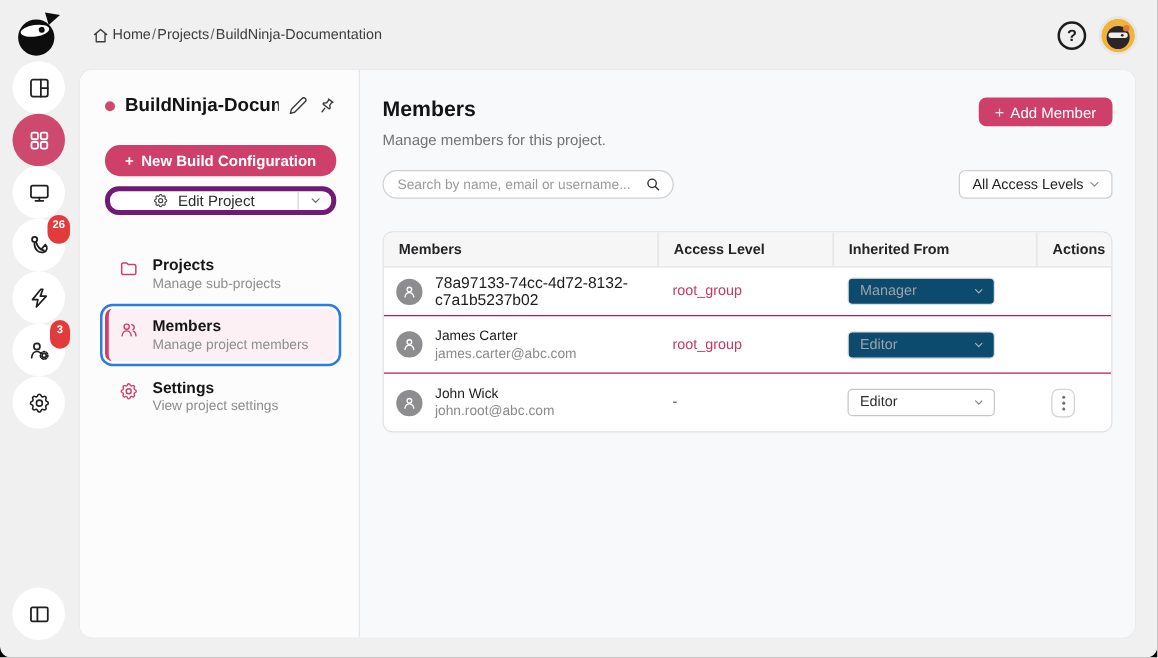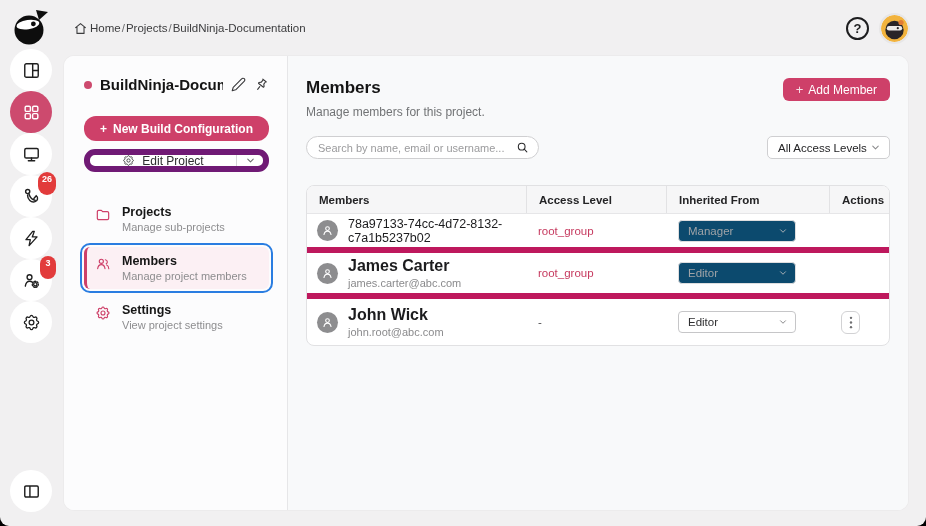--- a/index.html
+++ b/index.html
@@ -32,21 +32,21 @@
   .card { position:absolute; left:64px; top:56px; width:844px; height:454px; background:#fcfcfd; border-radius:10px; display:flex; overflow:hidden; box-shadow:0 0 0 1px rgba(0,0,0,0.02); }
 
   
   .ppanel { width:224px; flex:0 0 224px; border-right:1px solid #e6e6e8; padding:20px 18px 0 20px; background:#fcfcfd; }
   .ptitle-row { display:flex; align-items:center; gap:8px; }
   .status-dot { width:8px; height:8px; border-radius:50%; background:#cd4a6e; flex:0 0 auto; }
   .ptitle { font-size:15px; font-weight:bold; color:#141414; white-space:nowrap; overflow:hidden; flex:1; }
   .icon-btn { background:none; border:none; color:#3a3a3c; cursor:pointer; display:flex; padding:0; }
   .icon-btn svg { width:15px; height:15px; }
   .btn-newbuild { margin-top:23px; width:100%; height:25px; border:none; border-radius:12px; background:#ce4069; color:#fff; font-size:12px; font-weight:bold; font-family:inherit; display:flex; align-items:center; justify-content:center; gap:6px; cursor:pointer; }
-  .split-btn { margin-top:8px; width:100%; height:23px; border:6px solid #701a75; border-radius:11px; background:#fff; display:flex; align-items:stretch; overflow:hidden; }
+  .split-btn { margin-top:8px; width:100%; height:23px; border:4px solid #701a75; border-radius:11px; background:#fff; display:flex; align-items:stretch; overflow:hidden; }
   .split-main { flex:1; display:flex; align-items:center; justify-content:center; gap:7px; font-size:12px; color:#2c2c2e; cursor:pointer; background:none; border:none; font-family:inherit; }
   .split-main svg { width:13px; height:13px; color:#4a4a4c; }
   .split-caret { width:27px; border:none; border-left:1px solid #d6d6d8; background:none; display:flex; align-items:center; justify-content:center; color:#6b6b6d; cursor:pointer; }
   .split-caret svg { width:11px; height:11px; }
 
   .pnav { margin-top:26px; display:flex; flex-direction:column; gap:7px; }
   .pnav-item { display:flex; gap:11px; padding:7px 8px 7px 11px; border-radius:6px; cursor:pointer; align-items:flex-start; }
   .pnav-item svg { width:16px; height:16px; color:#ce4069; flex:0 0 auto; margin-top:2px; }
   .pnav-label { font-size:12.5px; font-weight:bold; color:#161616; }
   .pnav-desc { font-size:11px; color:#8d8d8f; margin-top:2px; }
@@ -66,29 +66,29 @@
   .searchbox input::placeholder { color:#9b9b9d; }
   .searchbox svg { width:13px; height:13px; color:#2c2c2e; flex:0 0 auto; cursor:pointer; }
   .filter { margin-left:auto; width:123px; height:23px; border:1px solid #cfcfd1; border-radius:5px; background:#fff; display:flex; align-items:center; padding:0 8px 0 10px; font-size:11.5px; color:#242426; cursor:pointer; }
   .filter svg { margin-left:auto; width:11px; height:11px; color:#8a8a8c; }
 
   .table { margin-top:26px; border:1px solid #e1e1e3; border-radius:8px; background:#fff; overflow:hidden; }
   .trow { display:grid; grid-template-columns:219px 140px 163px 1fr; }
   .thead { height:28px; background:#f6f6f7; border-bottom:1px solid #e6e6e8; }
   .th { display:flex; align-items:center; padding-left:12px; font-size:11.5px; font-weight:bold; color:#242426; }
   .th + .th { border-left:1px solid #e2e2e4; }
-  .tbody-row { border-bottom:6px solid #be185d; }
+  .tbody-row { border-bottom:1px solid #be185d; }
   .tbody-row:last-child { border-bottom:none; }
   .td { display:flex; align-items:center; padding-left:12px; }
   .row-h1 { height:39px; }
   .row-h2 { height:46px; }
   .member-cell { gap:10px; padding-left:10px; }
   .avatar-sm { width:21px; height:21px; border-radius:50%; background:#8d8d8f; display:flex; align-items:center; justify-content:center; color:#fff; flex:0 0 auto; }
   .avatar-sm svg { width:13px; height:13px; }
-  .mname { font-size:16px; font-weight:bold; color:#1c1c1e; }
+  .mname { font-size:11px; font-weight:normal; color:#1c1c1e; }
   .mname.mono-line { font-weight:normal; font-size:12.5px; }
   .memail { font-size:11px; color:#8a8a8c; margin-top:2px; }
   .inh-link { font-size:11.5px; color:#c63a5f; cursor:pointer; }
   .inh-none { font-size:11.5px; color:#4a4a4c; }
   .sel { width:118px; height:22px; border-radius:4px; display:flex; align-items:center; padding:0 7px 0 9px; font-size:11.5px; }
   .sel svg { margin-left:auto; width:10px; height:10px; }
   .sel.disabled { background:#0c4a6e; border:1px solid #dededf; color:#9fa3a7; cursor:default; }
   .sel.disabled svg { color:#b4b7ba; }
   .sel.enabled { background:#fff; border:1px solid #c6c6c8; color:#2e2e30; cursor:pointer; }
   .sel.enabled svg { color:#7e7e80; }

